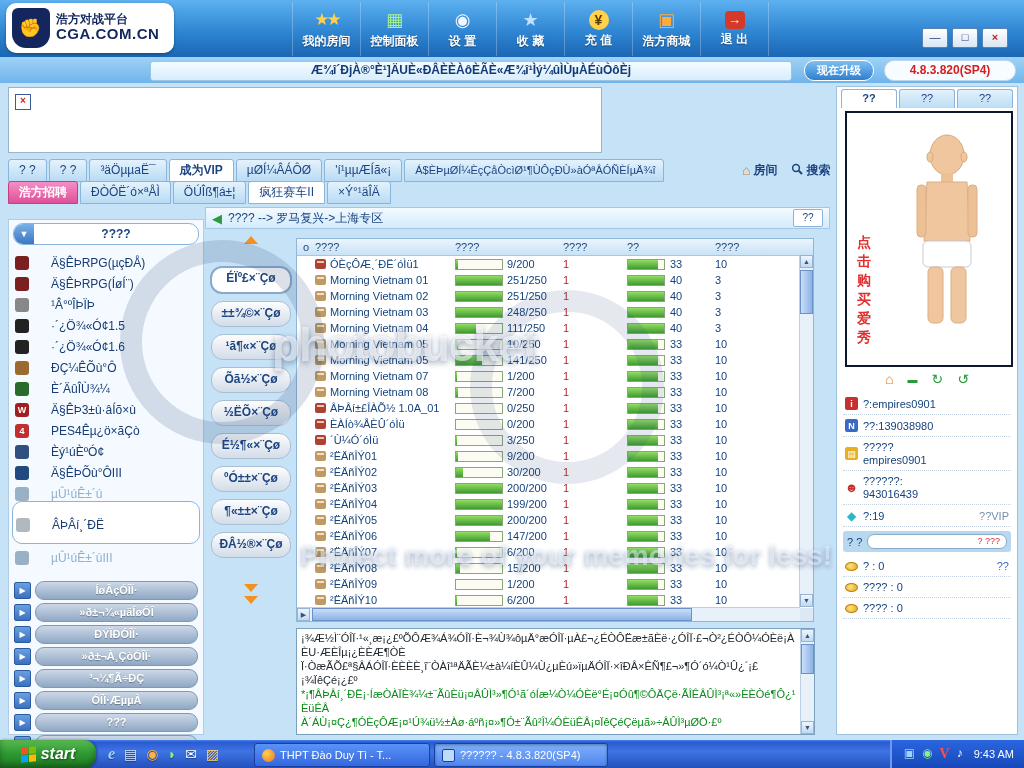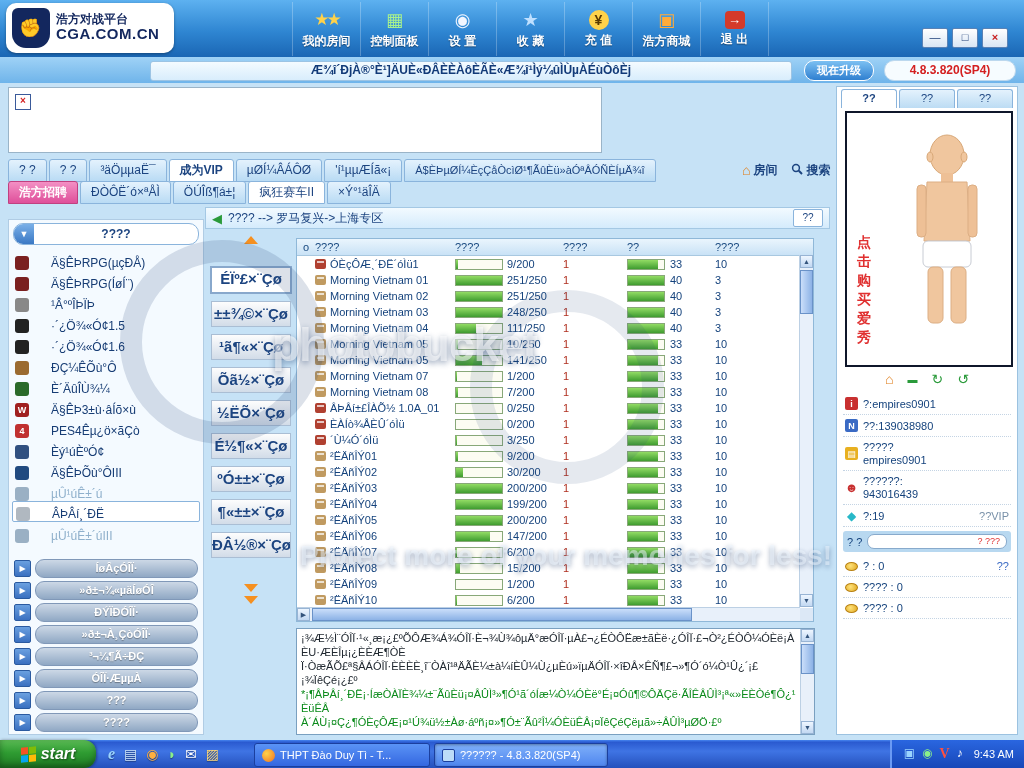--- a/index.html
+++ b/index.html
@@ -75,39 +75,39 @@
 
   
   #sidebar{position:absolute;left:8px;top:219px;width:196px;height:516px;background:#f4faff;border:1px solid #b0cce4;box-sizing:border-box;}
   #side-dropdown{margin:3px 4px;height:20px;display:flex;align-items:center;background:#fff;border:1px solid #8ab4dc;border-radius:10px;overflow:hidden;cursor:pointer;}
   #side-dropdown .dd-btn{width:20px;height:20px;background:linear-gradient(180deg,#7ab0e8,#3a78c4);color:#fff;font-size:9px;
     display:flex;align-items:center;justify-content:center;}
   #side-dropdown .dd-val{flex:1;text-align:center;font-size:12px;color:#1c4480;font-weight:bold;}
   #game-list{margin-top:4px;}
   .game-item{height:21px;display:flex;align-items:flex-end;gap:22px;padding:0 6px;font-size:12px;color:#163c74;cursor:pointer;white-space:nowrap;}
   .game-item.muted{color:#8fb0cc;}
-  .game-item.selected{background:#fff;border:1px solid #8ab4dc;border-radius:2px;margin:0 3px;padding:0 3px;height:19px;}
+  .game-item.selected{background:#fff;border:1px solid #8ab4dc;border-radius:10px;margin:0 3px;padding:11px 3px;height:19px;}
   .game-ic{width:14px;height:14px;border-radius:3px;flex:0 0 14px;color:#fff;font-size:9px;font-weight:bold;
     display:flex;align-items:center;justify-content:center;}
   #side-buttons{margin-top:14px;}
   .side-row{height:22px;display:flex;align-items:center;gap:4px;padding:0 5px;}
   .side-arrow{width:15px;height:15px;background:linear-gradient(180deg,#6aa0e0,#3a70c0);border:1px solid #2a5aa0;border-radius:2px;
     color:#fff;font-size:8px;display:flex;align-items:center;justify-content:center;cursor:pointer;}
   .side-pill{flex:1;height:17px;border-radius:9px;background:linear-gradient(180deg,#ccd8e6,#90a8c4);border:1px solid #8098b8;
     color:#fff;font-size:11px;font-weight:bold;text-align:center;line-height:16px;text-shadow:0 1px 1px rgba(0,0,0,.35);
     cursor:pointer;white-space:nowrap;overflow:hidden;}
 
   
   #areas{position:absolute;left:206px;top:232px;width:90px;height:503px;}
   .chev{width:0;height:0;margin:4px auto;cursor:pointer;}
   .chev.up{border-left:7px solid transparent;border-right:7px solid transparent;border-bottom:8px solid #f59020;}
   .chev.down{border-left:7px solid transparent;border-right:7px solid transparent;border-top:8px solid #f59020;}
   #area-list{margin-top:22px;}
-  .area-pill{width:78px;height:24px;margin:7px auto;border-radius:0;background:linear-gradient(180deg,#fdfdfd,#d2dce8);
-    border:1px solid #aabed4;color:#1c4480;font-size:15px;font-weight:bold;text-align:center;line-height:23px;
+  .area-pill{width:78px;height:24px;margin:7px auto;border-radius:12px;background:linear-gradient(180deg,#fdfdfd,#d2dce8);
+    border:1px solid #aabed4;color:#1c4480;font-size:12px;font-weight:bold;text-align:center;line-height:23px;
     cursor:pointer;white-space:nowrap;overflow:hidden;}
   .area-pill.selected{background:#fff;border:2px solid #88a8cc;line-height:21px;}
   #areas .downs{margin-top:26px;}
 
   
   #rooms{position:absolute;left:296px;top:238px;width:518px;height:384px;background:#fff;border:1px solid #8fb8d8;box-sizing:border-box;}
   #rt-header{display:flex;height:16px;background:linear-gradient(180deg,#eaf5fd,#c9e2f6);border-bottom:1px solid #a8c8e0;
     font-size:11px;color:#1a4a80;align-items:center;}
   .rt-row{display:flex;height:16px;align-items:center;font-size:11px;color:#14427c;cursor:pointer;}
   .c0{width:18px;text-align:center;flex:0 0 18px;}
@@ -285,21 +285,21 @@
     <div id="ad-close">×</div>
   </div>
 
   <div id="tabs1">
       <div class="tab">? ?</div>
       <div class="tab">? ?</div>
       <div class="tab">³äÖµµaË¯</div>
       <div class="tab selected">成为VIP</div>
       <div class="tab">µØÍ¼ÂÁÔØ</div>
       <div class="tab">'í¹µµÆÍã«¡</div>
-      <div class="tab wide">Á$ÈÞµØÍ¼ÈçÇåÒcìØ¹¶ÃûÈü»àÓªÂÓÑÈÍµÄ¾î</div>
+      <div class="tab wide">Á$ÈÞµØÍ¼ÈçÇåÒcìØ¹¶ÙÔçÐÙ»àÓªÂÓÑÈÍµÄ¾î</div>
     </div>
   <div id="roomsearch">
     <div class="rs-btn">
       <span class="house-glyph">⌂</span>
       <span>房间</span>
     </div>
     <div class="rs-btn">
       <span><svg width="12" height="12" viewBox="0 0 12 12">
             <circle cx="5" cy="5" r="3.4" stroke="#1c4480" stroke-width="1.5" fill="none"></circle>
             <line x1="7.8" y1="7.8" x2="11" y2="11" stroke="#1c4480" stroke-width="2"></line>

